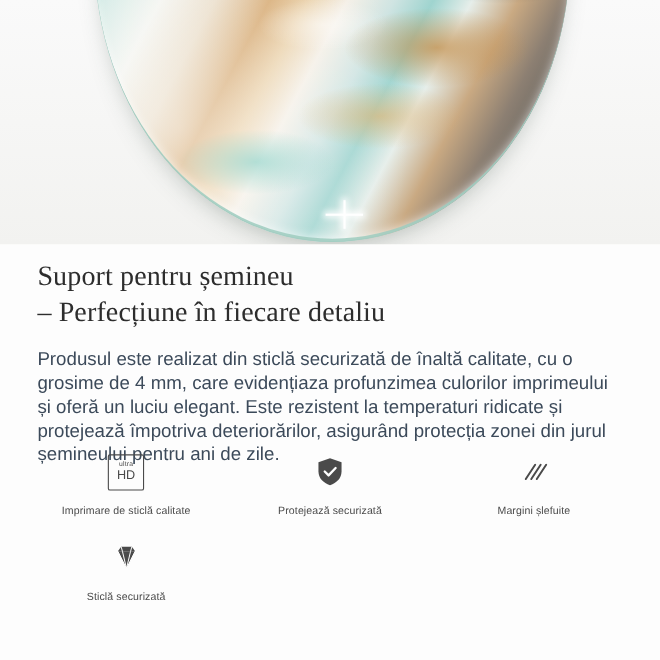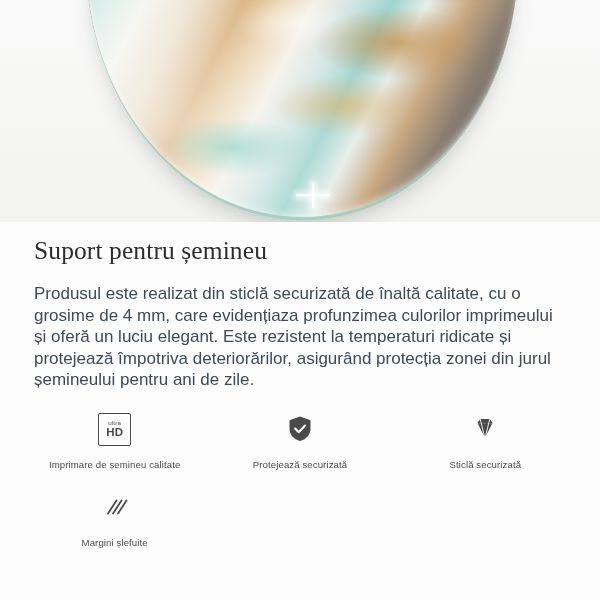--- a/index.html
+++ b/index.html
@@ -195,21 +195,21 @@
     line-height: 1;
   }
   .hd-badge .hd-top {
     font-size: 6.2px;
     letter-spacing: 0.2px;
     color: #4a4a4a;
     margin-bottom: 1px;
   }
   .hd-badge .hd-bot {
     font-size: 11.5px;
-    font-weight: bold;
+    font-weight: normal;
     color: #4a4a4a;
     text-align: right;
   }
 </style>
 </head>
 <body>
 
 <div class="page">
 
   <div class="hero">
@@ -218,65 +218,66 @@
       <div class="plate-veins"></div>
       <div class="plate-edge"></div>
     </div>
     <div class="plate-rim"></div>
     <div class="sparkle"></div>
   </div>
 
   <div class="content">
     <h1 class="headline">
       <span>Suport pentru șemineu</span>
+      <span class="l2">– Perfecțiune în fiecare detaliu</span>
     </h1>
     <p class="body-copy">Produsul este realizat din sticlă securizată de înaltă calitate, cu o grosime de 4 mm, care evidențiaza profunzimea culorilor imprimeului și oferă un luciu elegant. Este rezistent la temperaturi ridicate și protejează împotriva deteriorărilor, asigurând protecția zonei din jurul șemineului pentru ani de zile.</p>
   </div>
 
   <div class="features">
 
 
     <div class="feature">
       <div class="feature-icon">
         <div class="hd-badge">
           <span class="hd-top">ultra</span>
           <span class="hd-bot">HD</span>
         </div>
       </div>
-      <div class="feature-label">Imprimare de șemineu calitate</div>
+      <div class="feature-label">Imprimare de sticlă calitate</div>
     </div>
 
     <div class="feature">
       <div class="feature-icon">
         <svg width="40" height="40" viewBox="0 0 40 40">
           <path d="M20 7.5l10.5 3.8v8.2c0 6.4-4.4 10.6-10.5 12.6-6.1-2-10.5-6.2-10.5-12.6v-8.2z" fill="#4a4a4a"></path>
           <path d="M15.2 19.6l3.5 3.6 6.4-6.7" fill="none" stroke="#ffffff" stroke-width="2.1" stroke-linecap="round" stroke-linejoin="round"></path>
         </svg>
       </div>
       <div class="feature-label">Protejează securizată</div>
+    </div>
+
+    <div class="feature">
+      <div class="feature-icon">
+        <svg width="40" height="40" viewBox="0 0 40 40" stroke="#4a4a4a" stroke-width="1.8" stroke-linecap="round">
+          <line x1="13" y1="26.5" x2="21.5" y2="13.5"></line>
+          <line x1="18" y1="26.5" x2="26.5" y2="13.5"></line>
+          <line x1="23" y1="26.5" x2="31.5" y2="13.5"></line>
+        </svg>
+      </div>
+      <div class="feature-label">Margini șlefuite</div>
     </div>
 
     <div class="feature">
       <div class="feature-icon">
         <svg width="40" height="40" viewBox="0 0 40 40">
           <path d="M12.2 14.2h15.6L20 29.8z" fill="#4a4a4a"></path>
           <path d="M12.2 14.2l2.9-4.2h9.8l2.9 4.2z" fill="#4a4a4a"></path>
           <path d="M15.1 10l1.2 4.2M24.9 10l-1.2 4.2M12.2 14.2L20 29.8l7.8-15.6" fill="none" stroke="#ffffff" stroke-width="0.9"></path>
           <path d="M16.3 14.2L20 29.8l3.7-15.6" fill="none" stroke="#ffffff" stroke-width="0.9"></path>
         </svg>
       </div>
       <div class="feature-label">Sticlă securizată</div>
     </div>
 
-    <div class="feature">
-      <div class="feature-icon">
-        <svg width="40" height="40" viewBox="0 0 40 40" stroke="#4a4a4a" stroke-width="1.8" stroke-linecap="round">
-          <line x1="13" y1="26.5" x2="21.5" y2="13.5"></line>
-          <line x1="18" y1="26.5" x2="26.5" y2="13.5"></line>
-          <line x1="23" y1="26.5" x2="31.5" y2="13.5"></line>
-        </svg>
-      </div>
-      <div class="feature-label">Margini șlefuite</div>
-    </div>
-
 
   </div>
 </div>
 
 </body></html>

